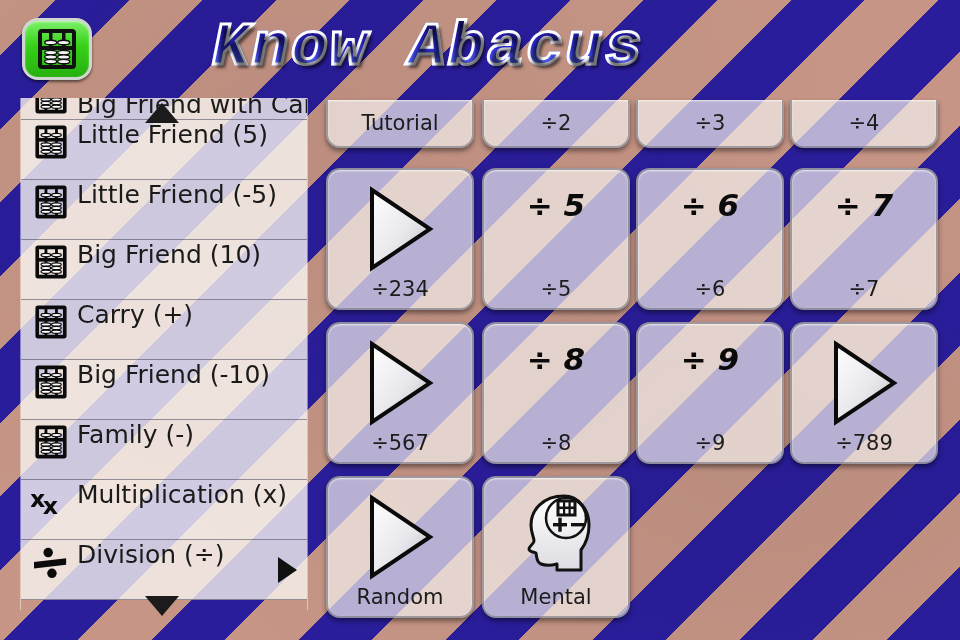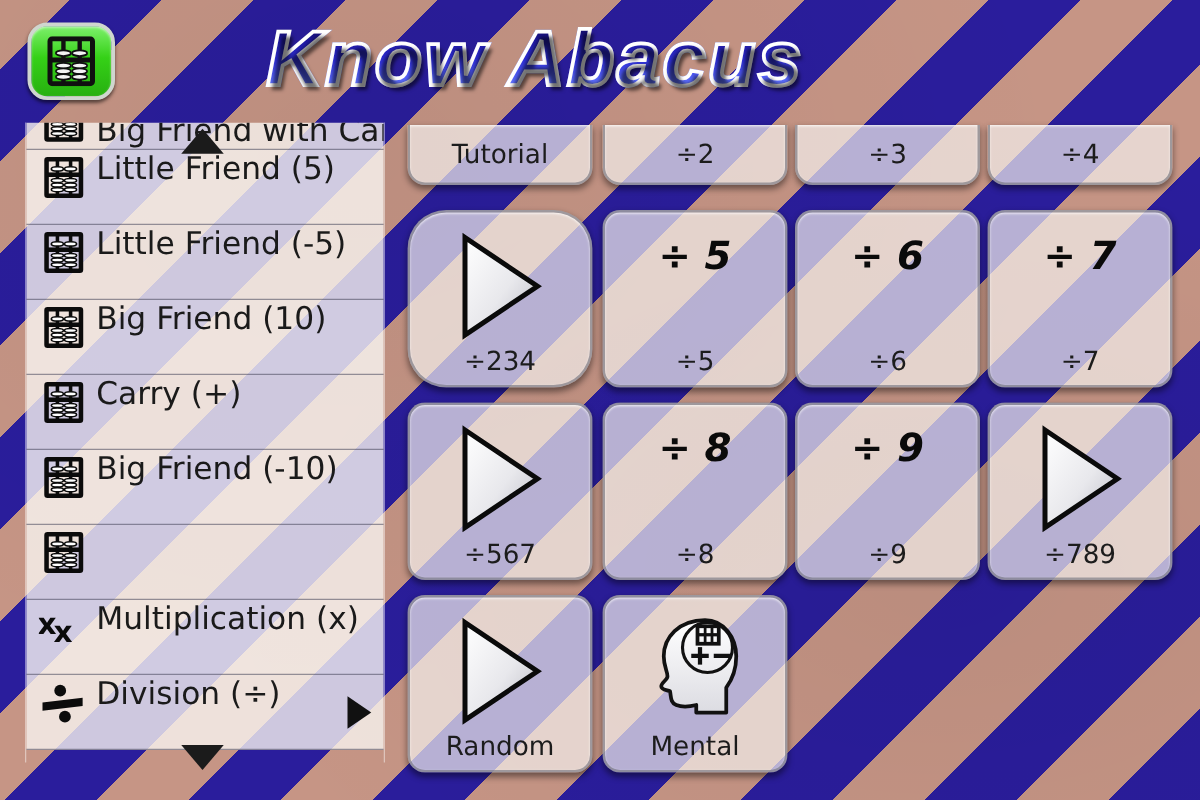--- a/index.html
+++ b/index.html
@@ -60,21 +60,21 @@
     justify-content: center;
   }
   #app-icon svg { display:block; }
 
   #app-title {
     position: absolute;
     left: 0;
     top: 10px;
     width: 856px;
     text-align: center;
-    font-family: Liberation Sans, sans-serif;
+    font-family: Liberation Mono, monospace;
     font-weight: bold;
     font-style: italic;
     font-size: 62px;
     letter-spacing: 2px;
     line-height: 76px;
     background: linear-gradient(180deg,
        #000000 0%, #120c5a 14%, #1f18a0 30%,
        #2f2fd8 50%, #5b6bff 72%, #8da2ff 88%, #c9d4ff 100%);
     -webkit-background-clip: text;
     background-clip: text;
@@ -375,20 +375,21 @@
             <ellipse cx="14.7" cy="11.5" rx="6" ry="2.1" fill="#ffffff" stroke="#0b0b0b" stroke-width="1.6"></ellipse>
             <ellipse cx="27.7" cy="11.5" rx="6" ry="2.1" fill="#ffffff" stroke="#0b0b0b" stroke-width="1.6"></ellipse>
             <ellipse cx="14.7" cy="23" rx="6" ry="2" fill="#ffffff" stroke="#0b0b0b" stroke-width="1.5"></ellipse>
             <ellipse cx="14.7" cy="27.5" rx="6" ry="2" fill="#ffffff" stroke="#0b0b0b" stroke-width="1.5"></ellipse>
             <ellipse cx="14.7" cy="32" rx="6" ry="2" fill="#ffffff" stroke="#0b0b0b" stroke-width="1.5"></ellipse>
             <ellipse cx="27.7" cy="23" rx="6" ry="2" fill="#ffffff" stroke="#0b0b0b" stroke-width="1.5"></ellipse>
             <ellipse cx="27.7" cy="27.5" rx="6" ry="2" fill="#ffffff" stroke="#0b0b0b" stroke-width="1.5"></ellipse>
             <ellipse cx="27.7" cy="32" rx="6" ry="2" fill="#ffffff" stroke="#0b0b0b" stroke-width="1.5"></ellipse>
           </svg>
         </span>
+        <span class="menu-label">Family (-)</span>
       </div>
       <div class="menu-row alt">
         <span class="menu-icon">
           <svg width="40" height="34" viewBox="0 0 44 36">
             <text x="-1" y="24" font-family="DejaVu Sans, sans-serif" font-size="26" font-weight="bold" fill="#0b0b0b">x</text>
             <text x="13" y="31" font-family="DejaVu Sans, sans-serif" font-size="26" font-weight="bold" fill="#0b0b0b">x</text>
           </svg>
         </span>
         <span class="menu-label">Multiplication (x)</span>
       </div>
@@ -413,21 +414,21 @@
       </div>
       <div class="tile row0" style="left: 156px; top: 100px; width: 148px; height: 48px;">
         <div class="tile-caption">÷2</div>
       </div>
       <div class="tile row0" style="left: 310px; top: 100px; width: 148px; height: 48px;">
         <div class="tile-caption">÷3</div>
       </div>
       <div class="tile row0" style="left: 464px; top: 100px; width: 148px; height: 48px;">
         <div class="tile-caption">÷4</div>
       </div>
-      <div class="tile row1" style="left: 0px; top: 168px; width: 148px; height: 142px; border-radius: 31px;">
+      <div class="tile row1" style="left: 0px; top: 168px; width: 148px; height: 142px;">
         <div class="play-tri"><svg width="70" height="86" viewBox="0 0 70 86">
             <defs>
               <linearGradient id="ptg" x1="0" y1="0" x2="1" y2="1">
                 <stop offset="0%" stop-color="#ffffff"></stop>
                 <stop offset="55%" stop-color="#e8e8ec"></stop>
                 <stop offset="100%" stop-color="#b9b9c4"></stop>
               </linearGradient>
             </defs>
             <path d="M7 4 L65 43 L7 82 Z" fill="url(#ptg)" stroke="#0a0a0a" stroke-width="4" stroke-linejoin="miter"></path>
           </svg></div>

